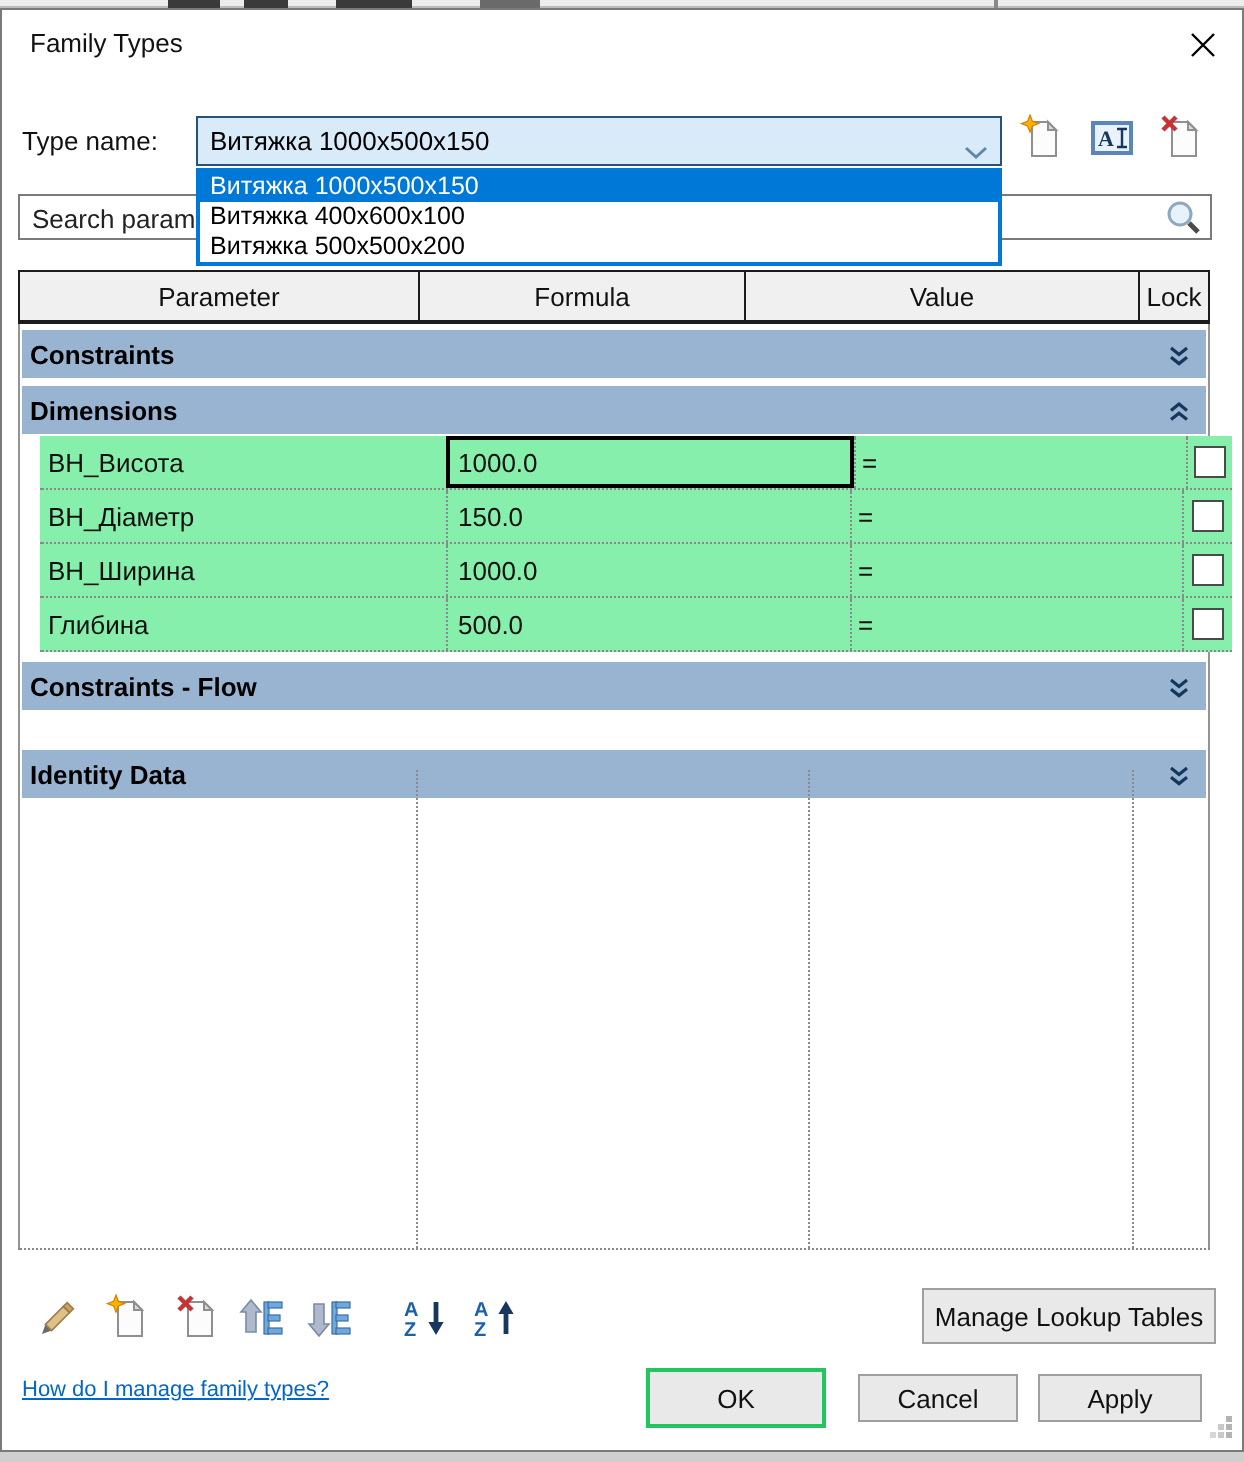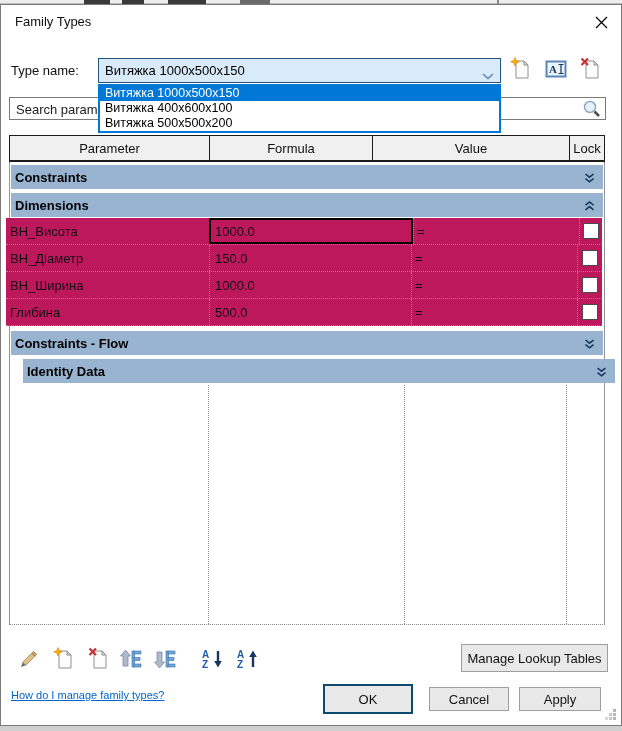--- a/index.html
+++ b/index.html
@@ -38,37 +38,37 @@
   
   .table-frame{left:8px;top:130px;width:596px;height:490px;border-left:1px solid #949494;border-right:1px solid #949494;background:#fff;}
   .thead{left:8px;top:130px;width:596px;height:27px;display:flex;background:#f0f0f0;border:1px solid #1c1c1c;border-bottom:2px solid #1c1c1c;}
   .th{display:flex;align-items:center;justify-content:center;font-size:13px;color:#111;border-right:1px solid #1c1c1c;}
   .th:last-child{border-right:none;}
   .th.c1{width:199px;}.th.c2{width:196px;}.th.c3{width:162px;}.th.c4{flex:1;}
 
   .secbar{left:10px;width:592px;height:24px;background:#99b4d1;display:flex;align-items:center;padding-left:4px;font-size:13px;font-weight:bold;color:#000;cursor:pointer;}
   .secbar .chev{position:absolute;right:8px;top:7px;}
 
-  .trow{left:5px;width:596px;height:27px;display:flex;border-bottom:1px dotted #8a8a8a;background:#be185d;}
+  .trow{left:19px;width:596px;height:27px;display:flex;border-bottom:1px dotted #8a8a8a;background:#86efac;}
   .cell{display:flex;align-items:center;font-size:13px;color:#111;}
   .cell.p{width:199px;padding-left:4px;}
   .cell.v{width:196px;padding-left:5px;border-left:1px dotted #8a8a8a;}
   .cell.v.focused{border:2px solid #000;padding-left:4px;}
   .cell.f{width:162px;padding-left:3px;border-left:1px dotted #8a8a8a;}
   .cell.l{flex:1;justify-content:center;border-left:1px dotted #8a8a8a;}
   .checkbox{width:14px;height:14px;border:1px solid #4a4a4a;background:#fff;cursor:pointer;}
 
   .vdash{border-left:1px dotted #8a8a8a;width:1px;}
   .hdash{border-top:1px dotted #8a8a8a;height:1px;}
 
   
   .bbtn{top:641px;width:26px;height:26px;display:flex;align-items:center;justify-content:center;cursor:pointer;}
 
   .push{background:#e9e9e9;border:1px solid #9f9f9f;display:flex;align-items:center;justify-content:center;font-size:13px;color:#111;cursor:pointer;}
-  .push.default{border:2px solid #0c4a6e;}
+  .push.default{border:2px solid #22c55e;}
 
   .link{font-size:11px;color:#0066cc;text-decoration:underline;cursor:pointer;white-space:nowrap;}
 
   .grip{right:4px;bottom:5px;width:13px;height:13px;}
 </style>
 </head>
 <body>
 
 <div class="stage">
 
@@ -202,21 +202,21 @@
     <div class="a secbar" style="top:326px;">
       <span>Constraints - Flow</span>
       <span class="chev">
         <svg width="11" height="11" viewBox="0 0 11 11">
             <polyline points="1.5,1 5.5,4.2 9.5,1" fill="none" stroke="#14365a" stroke-width="1.6"></polyline>
             <polyline points="1.5,5.6 5.5,8.8 9.5,5.6" fill="none" stroke="#14365a" stroke-width="1.6"></polyline>
           </svg>
       </span>
     </div>
 
-    <div class="a secbar" style="top:354px;margin-left:12px;">
+    <div class="a secbar" style="top:370px;">
       <span>Identity Data</span>
       <span class="chev">
         <svg width="11" height="11" viewBox="0 0 11 11">
             <polyline points="1.5,1 5.5,4.2 9.5,1" fill="none" stroke="#14365a" stroke-width="1.6"></polyline>
             <polyline points="1.5,5.6 5.5,8.8 9.5,5.6" fill="none" stroke="#14365a" stroke-width="1.6"></polyline>
           </svg>
       </span>
     </div>
 
     <div class="a vdash" style="left:207px;top:380px;height:239px;"></div>

